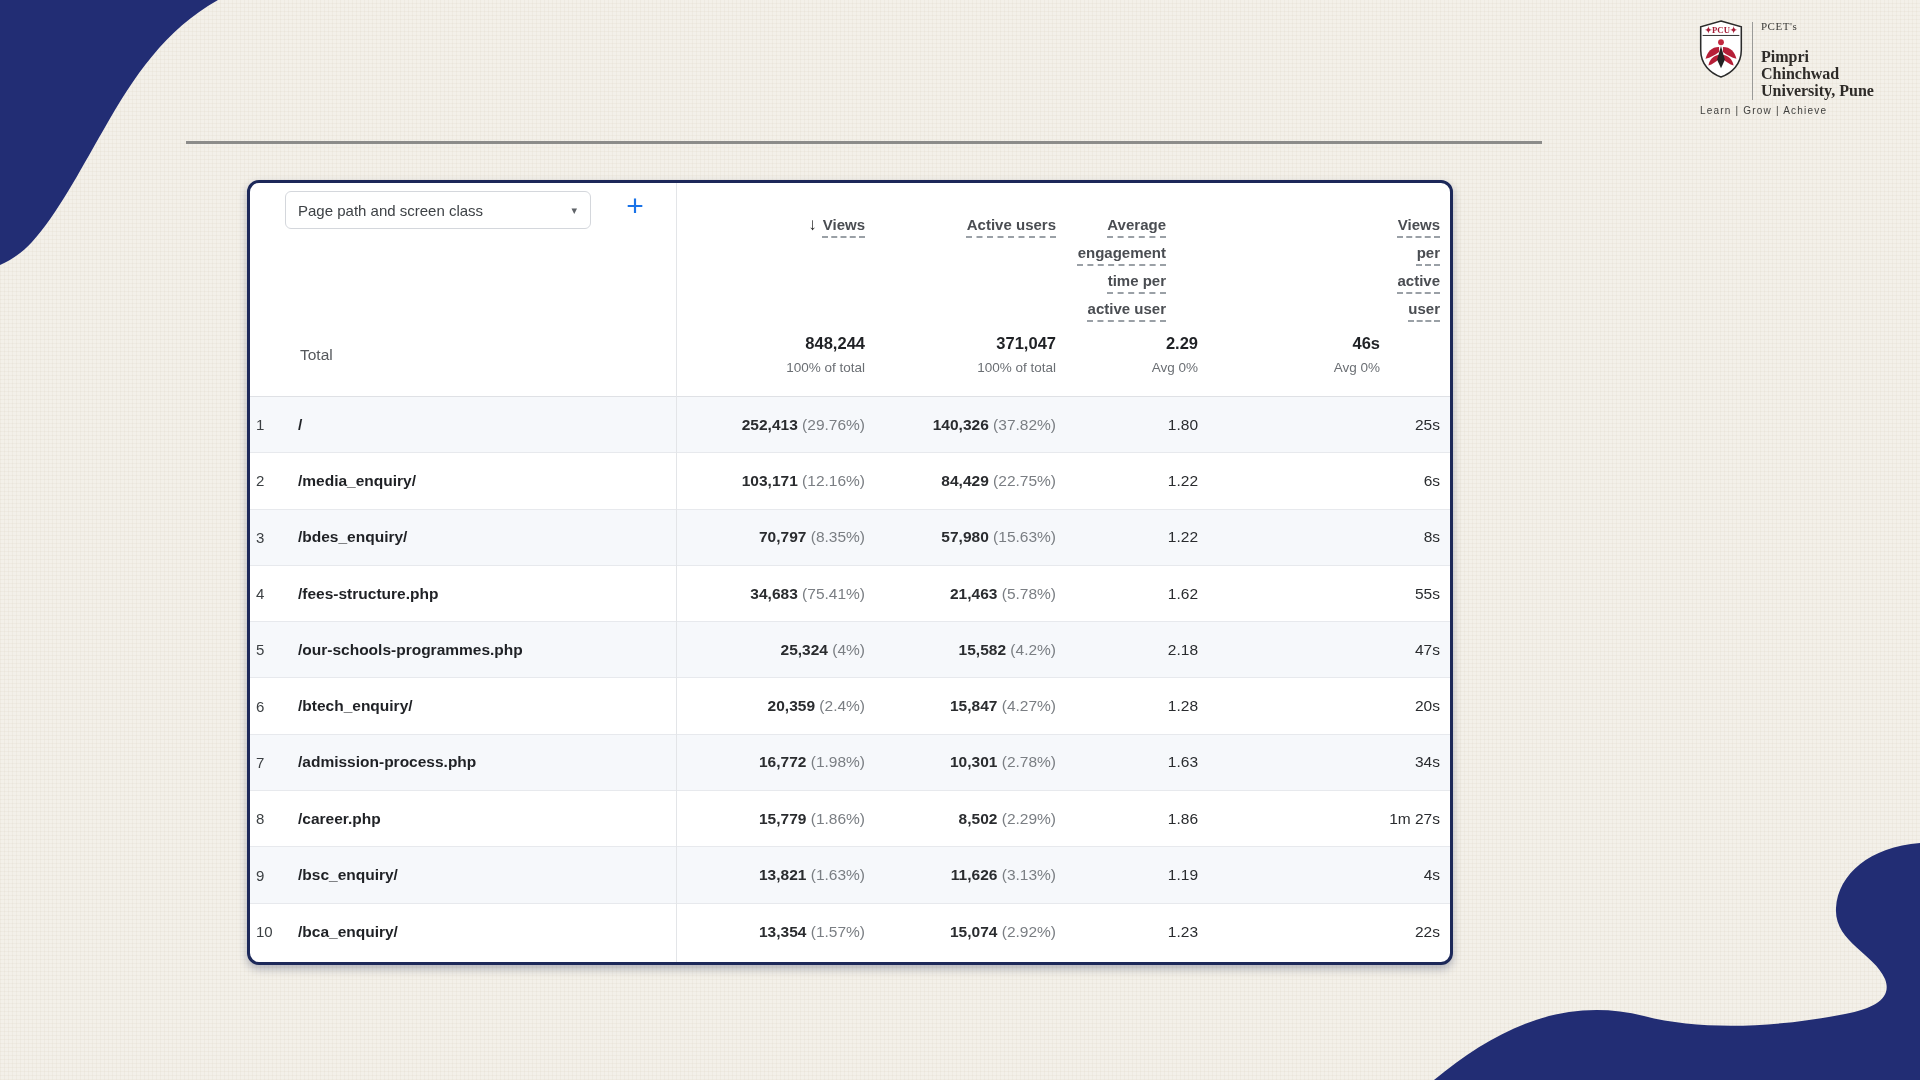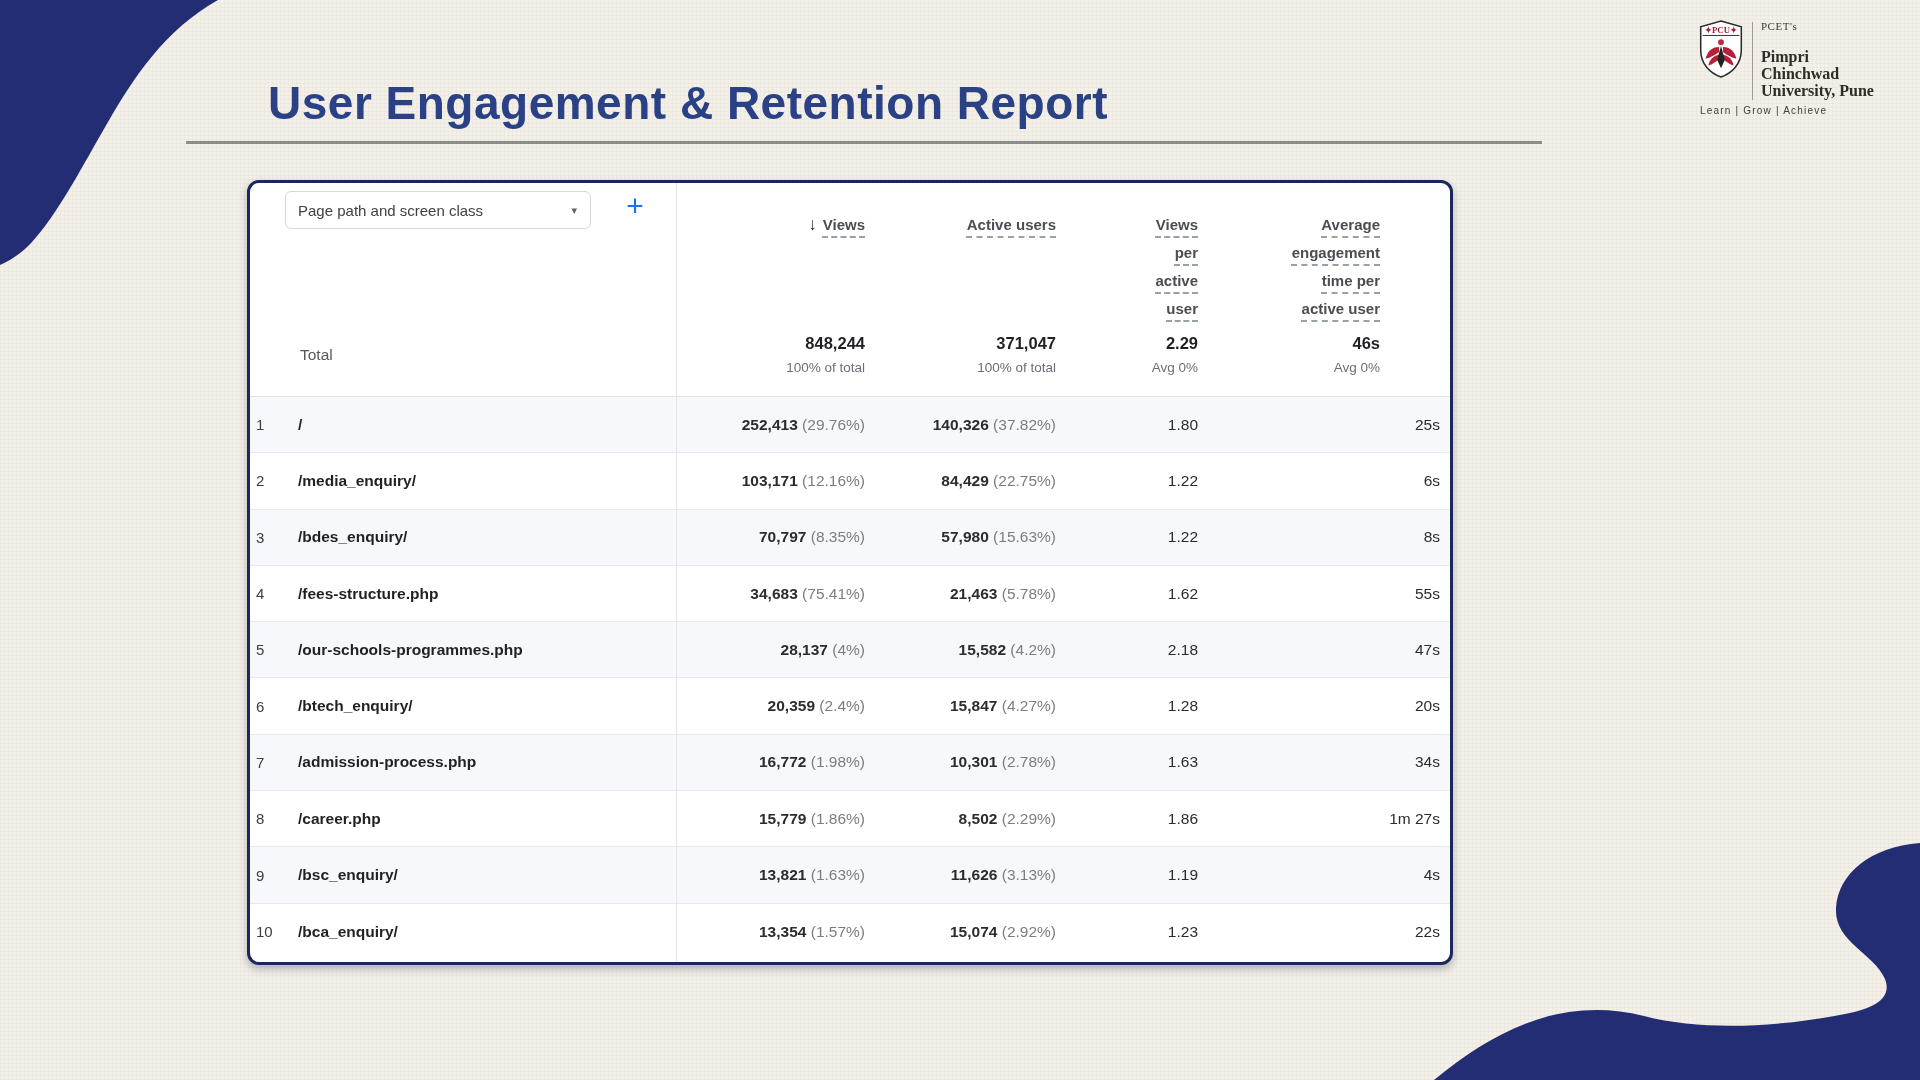--- a/index.html
+++ b/index.html
@@ -115,21 +115,20 @@
       <div class="logo-text">
         <span class="logo-org">PCET's</span>
         <span class="logo-uni">Pimpri</span>
         <span class="logo-uni">Chinchwad</span>
         <span class="logo-uni">University, Pune</span>
       </div>
     </div>
     <span class="logo-tag">Learn | Grow | Achieve</span>
   </div>
 
-  <div class="title">User Engagement &amp; Retention Report</div>
   <div class="title-rule"></div>
 
   <div class="card">
     <div class="card-inner">
       <div class="col-divider"></div>
 
       <div class="thead">
         <div class="chip">
           <span class="chip-label">Page path and screen class</span>
           <span class="chip-caret">▾</span>
@@ -138,25 +137,25 @@
 
         <div class="hdr-grid grid">
           <div class="hcell"></div>
           <div class="hcell"></div>
           <div class="hcell pr">
             <span class="sort-arrow">↓</span><span class="dash">Views</span>
           </div>
           <div class="hcell pr">
             <span class="dash">Active users</span>
           </div>
+          <div class="hcell time">
+            <span class="hdr-wrap w-avg dash">Average engagement time per active user</span>
+          </div>
           <div class="hcell pr">
             <span class="hdr-wrap w-vpu dash">Views per active user</span>
-          </div>
-          <div class="hcell time">
-            <span class="hdr-wrap w-avg dash">Average engagement time per active user</span>
           </div>
         </div>
       </div>
 
       <div class="grid total-row">
         <div class="total-label">Total</div>
         <div class="tcell pr">
           <span class="tmain">848,244</span>
           <span class="tsub">100% of total</span>
         </div>
@@ -206,21 +205,21 @@
         <div class="c path">/fees-structure.php</div>
         <div class="c m"><span class="v">34,683</span> <span class="pct">(75.41%)</span></div>
         <div class="c m"><span class="v">21,463</span> <span class="pct">(5.78%)</span></div>
         <div class="c m"><span class="v plain">1.62</span></div>
         <div class="c m time"><span class="v plain">55s</span></div>
       </div>
 
       <div class="grid trow alt">
         <div class="c num">5</div>
         <div class="c path">/our-schools-programmes.php</div>
-        <div class="c m"><span class="v">28,137</span> <span class="pct">(4%)</span></div>
+        <div class="c m"><span class="v">25,324</span> <span class="pct">(4%)</span></div>
         <div class="c m"><span class="v">15,582</span> <span class="pct">(4.2%)</span></div>
         <div class="c m"><span class="v plain">2.18</span></div>
         <div class="c m time"><span class="v plain">47s</span></div>
       </div>
 
       <div class="grid trow">
         <div class="c num">6</div>
         <div class="c path">/btech_enquiry/</div>
         <div class="c m"><span class="v">20,359</span> <span class="pct">(2.4%)</span></div>
         <div class="c m"><span class="v">15,847</span> <span class="pct">(4.27%)</span></div>

